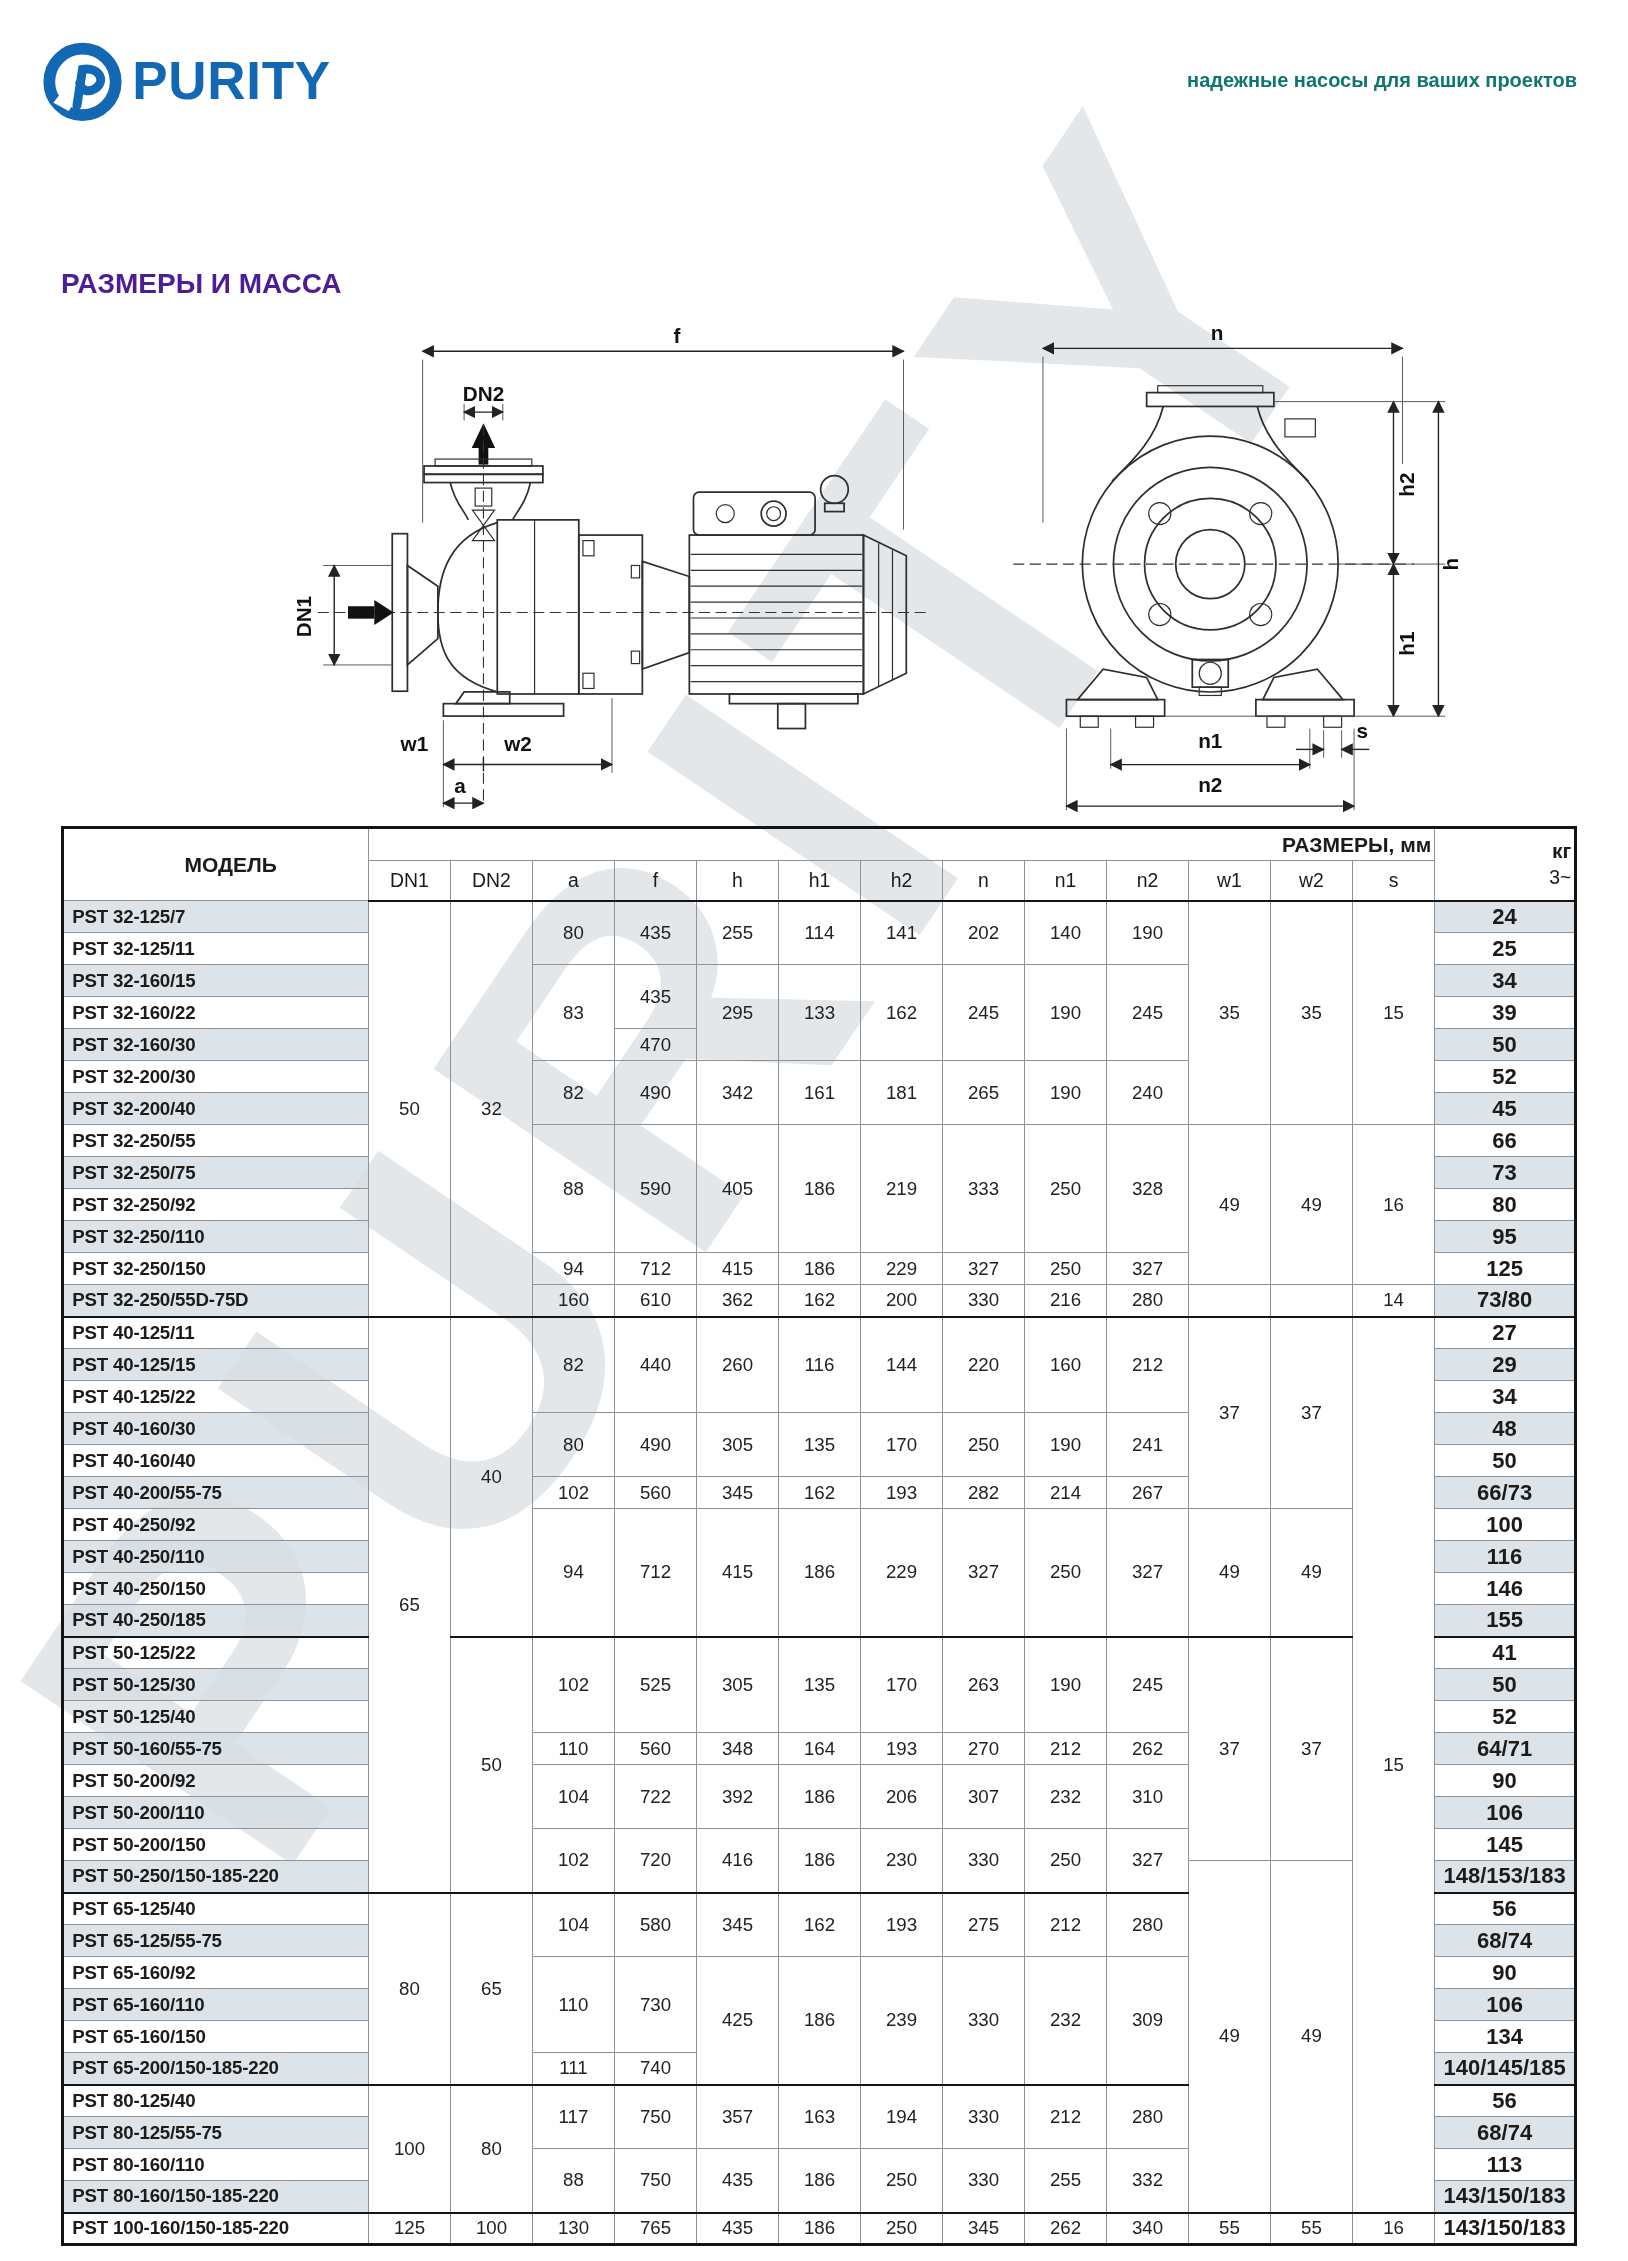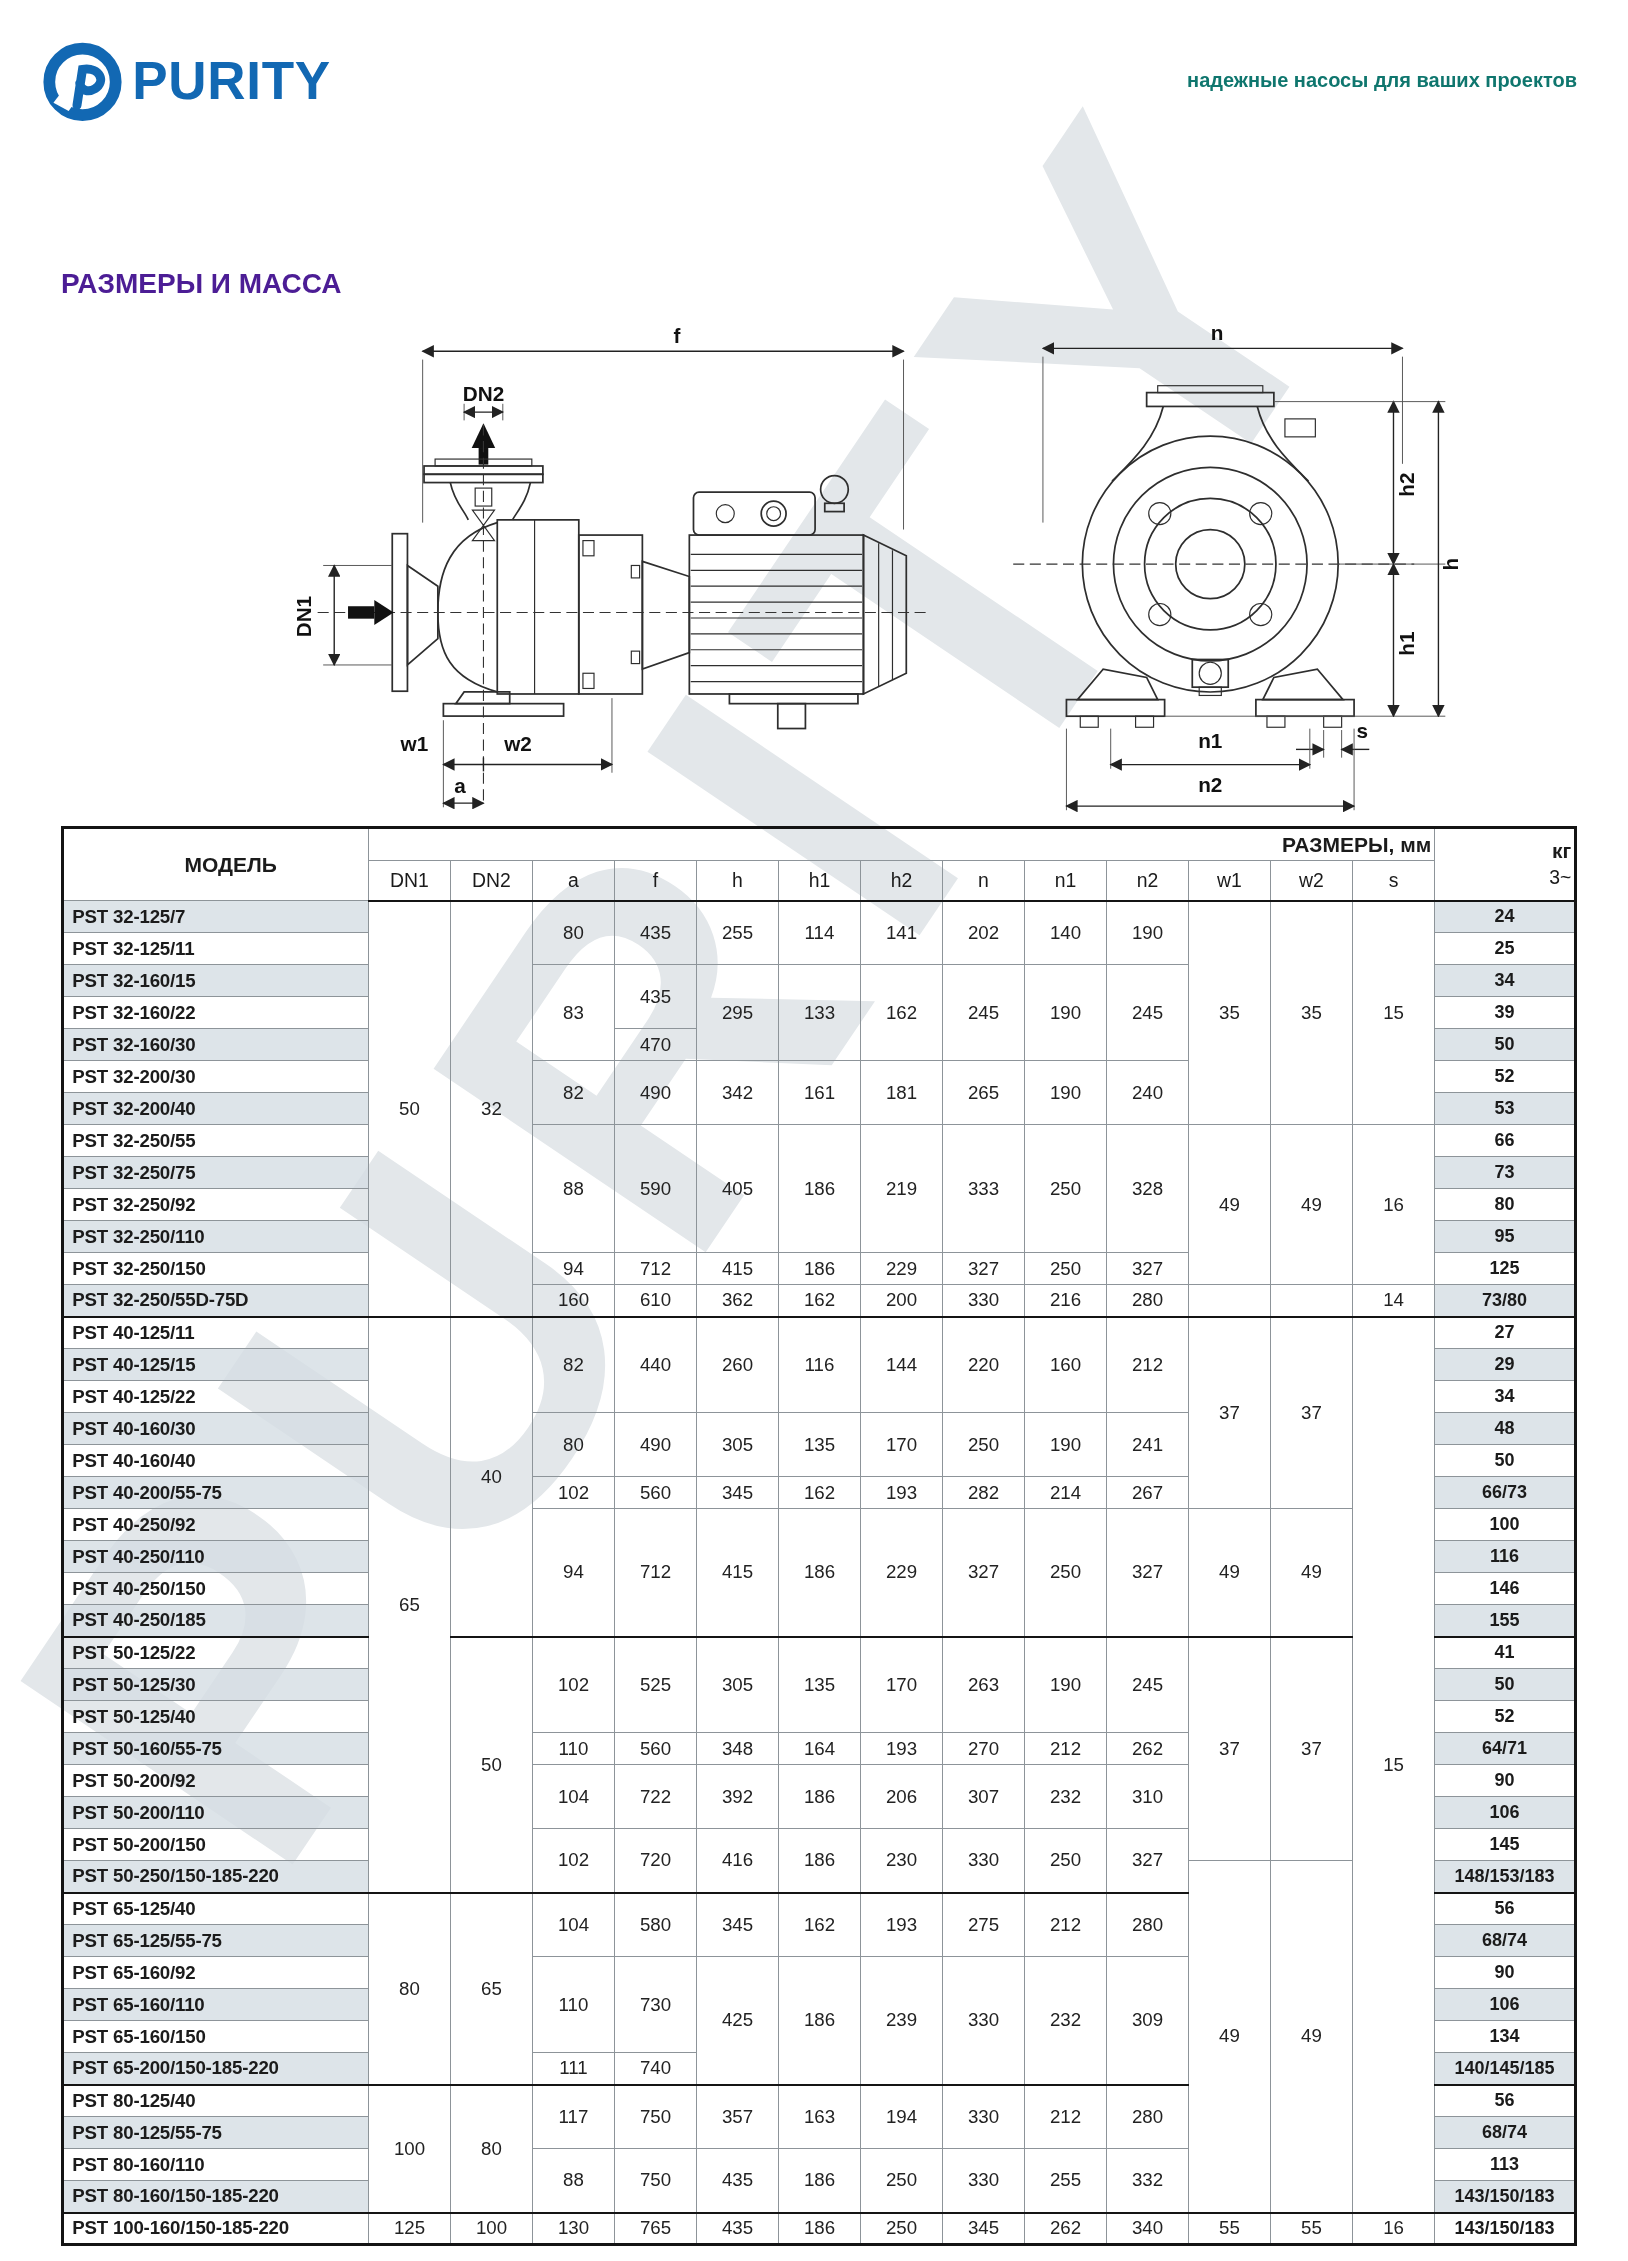--- a/index.html
+++ b/index.html
@@ -33,21 +33,21 @@
   tbody tr{height:32px;}
   th{font-weight:bold;font-size:21px;}
   .model-h{text-align:center;padding-left:32px;}
   .dims-h{text-align:right;}
   .colh{font-weight:normal;font-size:19.4px;text-align:center;}
   .kgh{text-align:right;vertical-align:middle;border-bottom:2.8px solid #141414;}
   .kgh .kgsub{font-weight:normal;font-size:19.4px;margin-top:2.8px;}
   thead .h2 th{border-bottom:2.8px solid #141414;}
   td.model{font-weight:bold;font-size:18.7px;text-align:left;padding-left:8.3px;letter-spacing:-0.2px;}
   td.dim{font-size:18.7px;text-align:center;color:#222;}
-  td.kg{font-weight:bold;font-size:18px;text-align:center;}
+  td.kg{font-weight:bold;font-size:22px;text-align:center;}
   .shade{background:rgba(212,221,228,0.8);}
   .bend{border-bottom:2.8px solid #141414;}
 </style>
 </head>
 <body>
 
 <div class="page">
 
   <div class="watermark">PURITY</div>
 
@@ -299,21 +299,21 @@
             <td class="dim" rowspan="2">342</td>
             <td class="dim" rowspan="2">161</td>
             <td class="dim" rowspan="2">181</td>
             <td class="dim" rowspan="2">265</td>
             <td class="dim" rowspan="2">190</td>
             <td class="dim" rowspan="2">240</td>
             <td class="kg">52</td>
           </tr>
           <tr>
             <td class="model shade">PST 32-200/40</td>
-            <td class="kg shade">53</td>
+            <td class="kg shade">45</td>
           </tr>
           <tr>
             <td class="model">PST 32-250/55</td>
             <td class="dim" rowspan="4">88</td>
             <td class="dim" rowspan="4">590</td>
             <td class="dim" rowspan="4">405</td>
             <td class="dim" rowspan="4">186</td>
             <td class="dim" rowspan="4">219</td>
             <td class="dim" rowspan="4">333</td>
             <td class="dim" rowspan="4">250</td>

